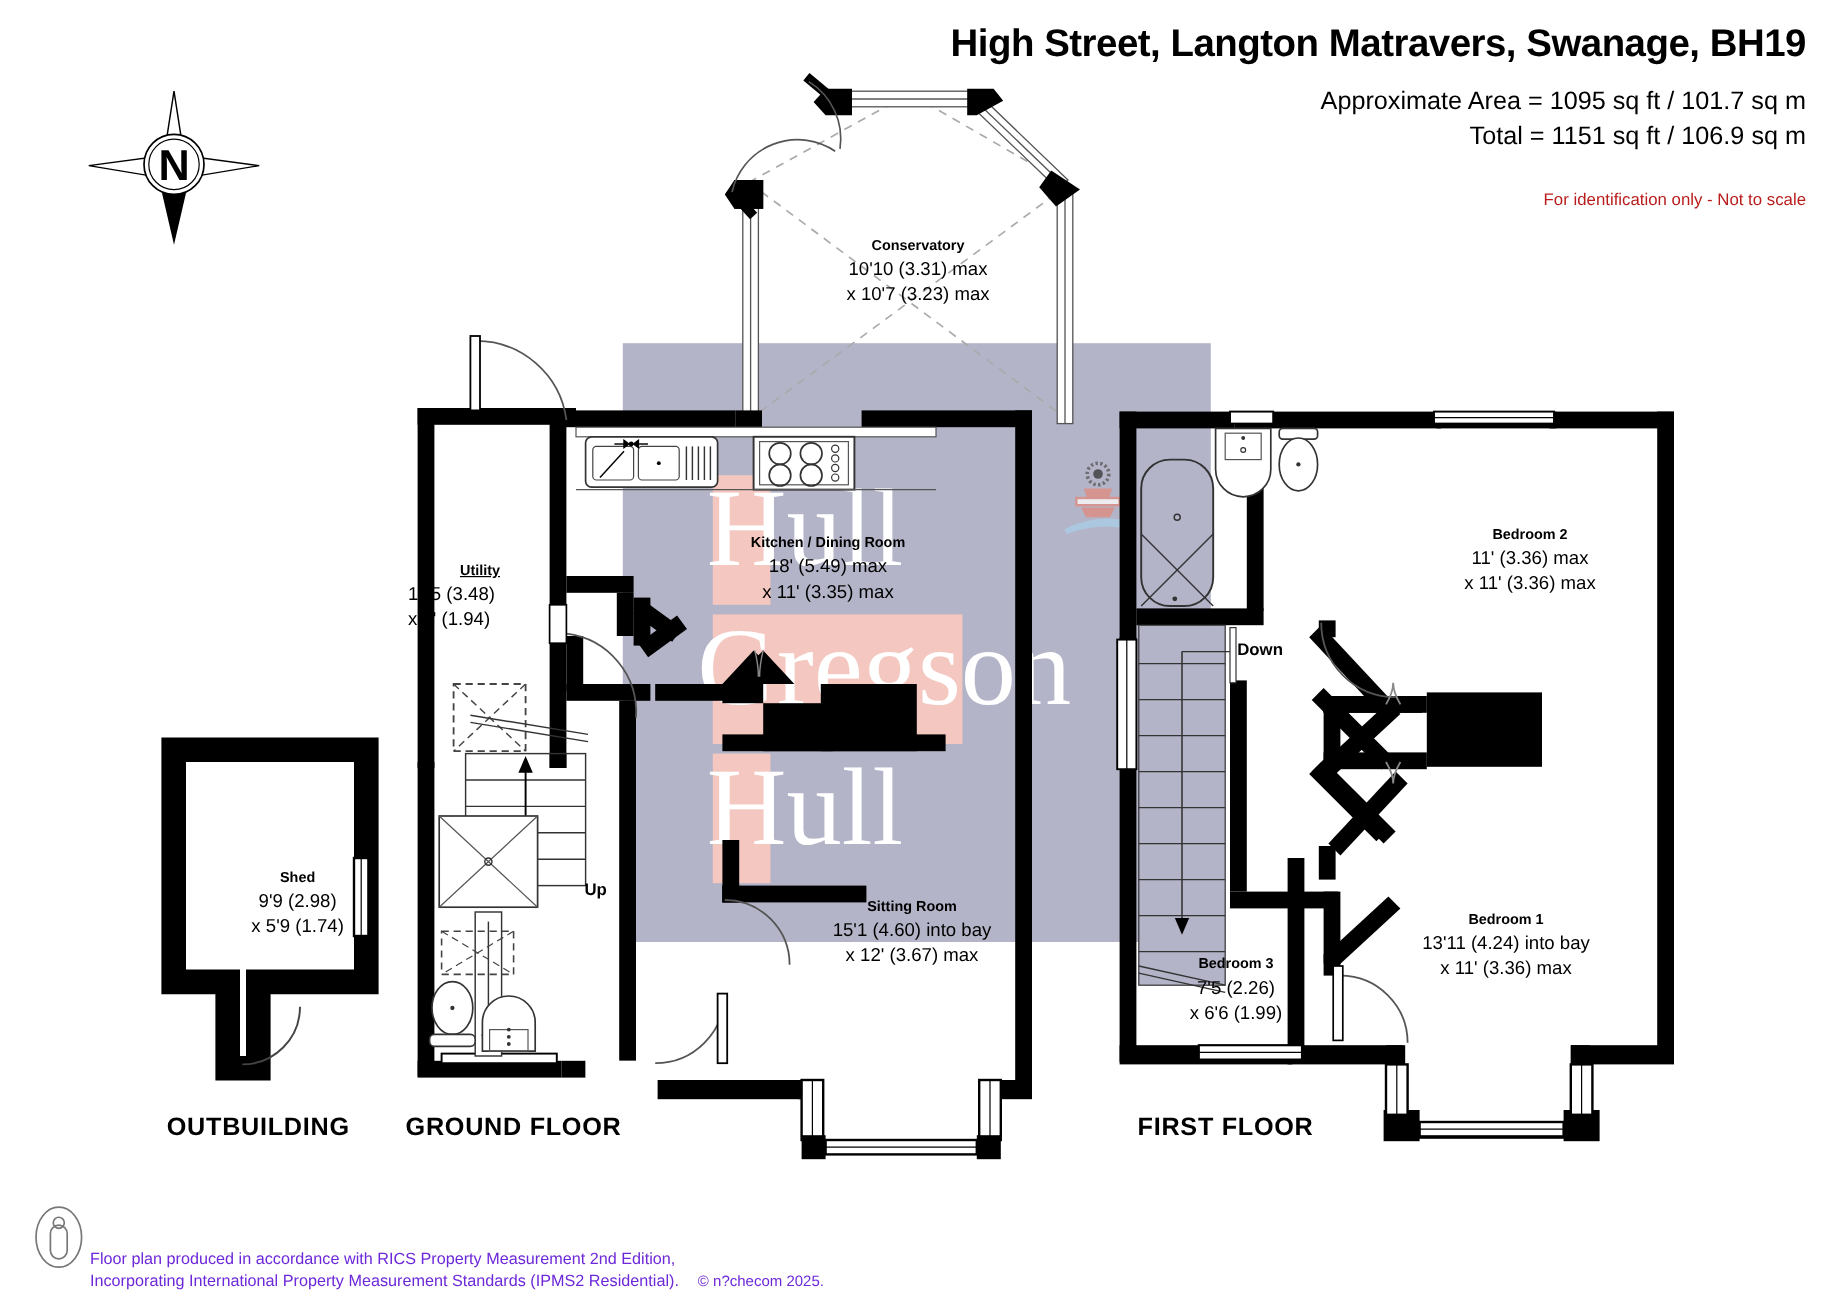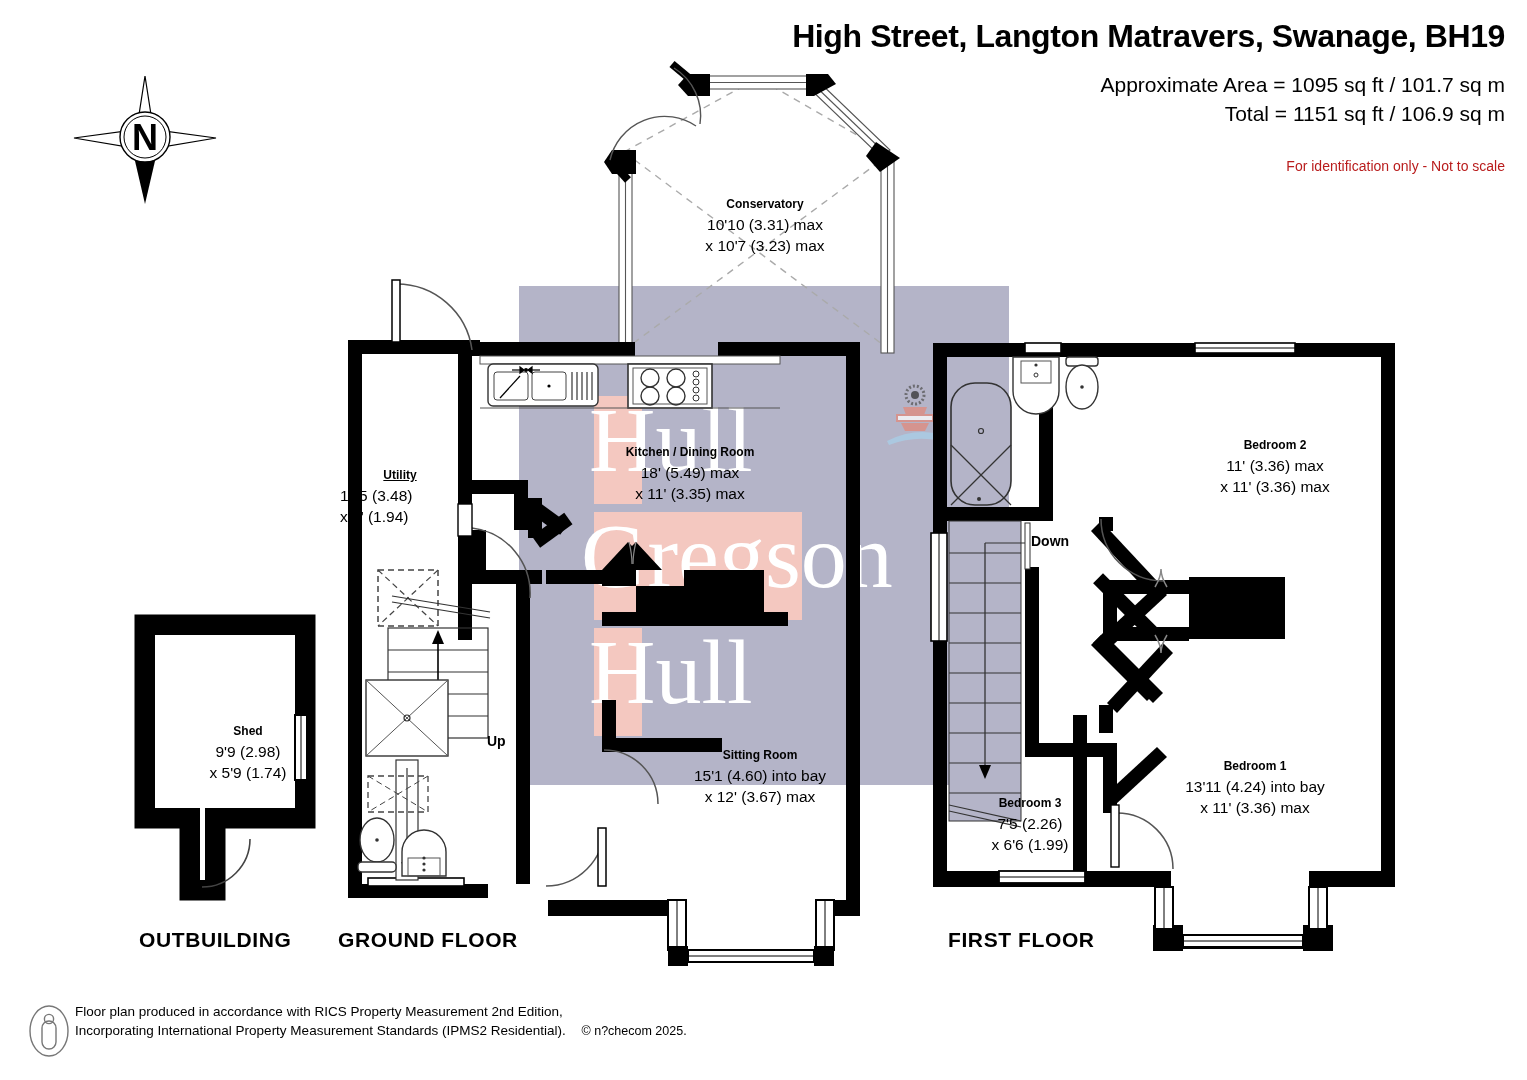--- a/index.html
+++ b/index.html
@@ -19,21 +19,21 @@
   .gray{background:#b4b4c8;}
   .dash{border:1px dashed #999;box-sizing:border-box;}
   svg{display:block;overflow:visible;}
   
   #wm{left:519px;top:286px;width:490px;height:500px;overflow:hidden;
       pointer-events:none;}
   .wmrow{position:absolute;left:0;color:#fff;font-family:"Liberation Serif",serif;
          font-size:92px;line-height:92px;font-weight:normal;white-space:nowrap;}
   .wmblk{position:absolute;background:#f4c8c0;}
   
-  #footer{left:75px;top:1002px;font-size:13.5px;line-height:19px;color:#000000;}
+  #footer{left:75px;top:1039px;font-size:13.5px;line-height:19px;color:#6d28d9;}
   #footer .cw{font-size:12.5px;}
   #fguy{left:28px;top:1004px;}
 </style>
 </head>
 <body>
 
 <div class="abs" id="title">High Street, Langton Matravers, Swanage, BH19</div>
 <div class="abs" id="areas">
   <div>Approximate Area = 1095 sq ft / 101.7 sq m</div>
   <div>Total = 1151 sq ft / 106.9 sq m</div>

